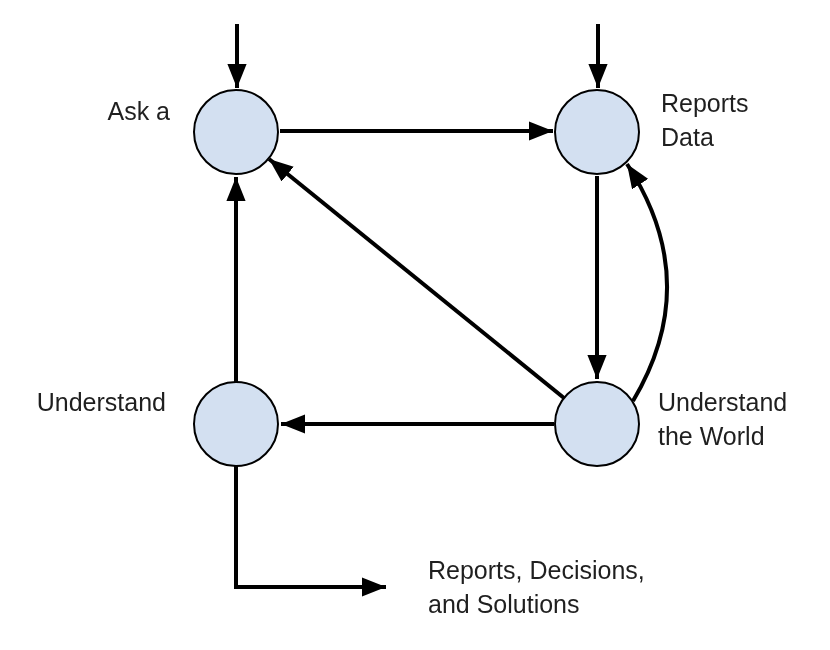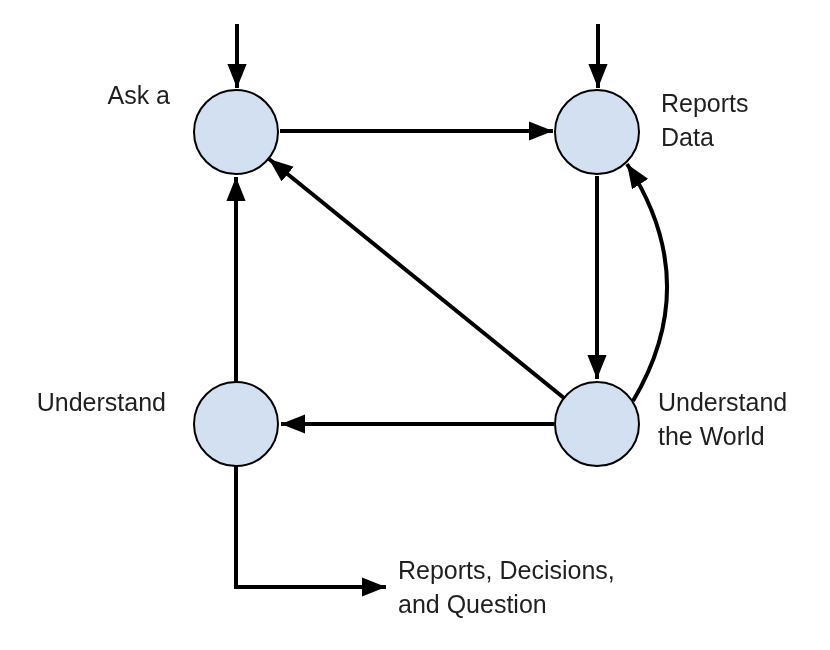--- a/index.html
+++ b/index.html
@@ -44,36 +44,36 @@
     <path class="edge" d="M554 424 L281 424" marker-end="url(#ah)"></path>
     <path class="edge" d="M236 382 L236 177" marker-end="url(#ah)"></path>
     <path class="edge" d="M236 466 L236 587 L386 587" marker-end="url(#ah)"></path>
 
     <circle class="node" cx="236" cy="132" r="42" fill="#d3e0f1"></circle>
     <circle class="node" cx="597" cy="132" r="42" fill="#d3e0f1"></circle>
     <circle class="node" cx="597" cy="424" r="42" fill="#d3e0f1"></circle>
     <circle class="node" cx="236" cy="424" r="42" fill="#d3e0f1"></circle>
   </svg>
 
-  <div class="label align-right" style="right:660px;top:78px">
+  <div class="label align-right" style="right:660px;top:94px">
     <div>Ask a</div>
   </div>
 
   <div class="label" style="left:661px;top:86px">
     <div>Reports</div>
     <div>Data</div>
   </div>
 
   <div class="label" style="left:658px;top:385px">
     <div>Understand</div>
     <div>the World</div>
   </div>
 
   <div class="label align-right" style="right:664px;top:385px">
     <div>Understand</div>
   </div>
 
-  <div class="label" style="left:398px;top:553px">
+  <div class="label" style="left:428px;top:553px">
     <div>Reports, Decisions,</div>
-    <div>and Question</div>
+    <div>and Solutions</div>
   </div>
 
 </div>
 
 </body></html>

